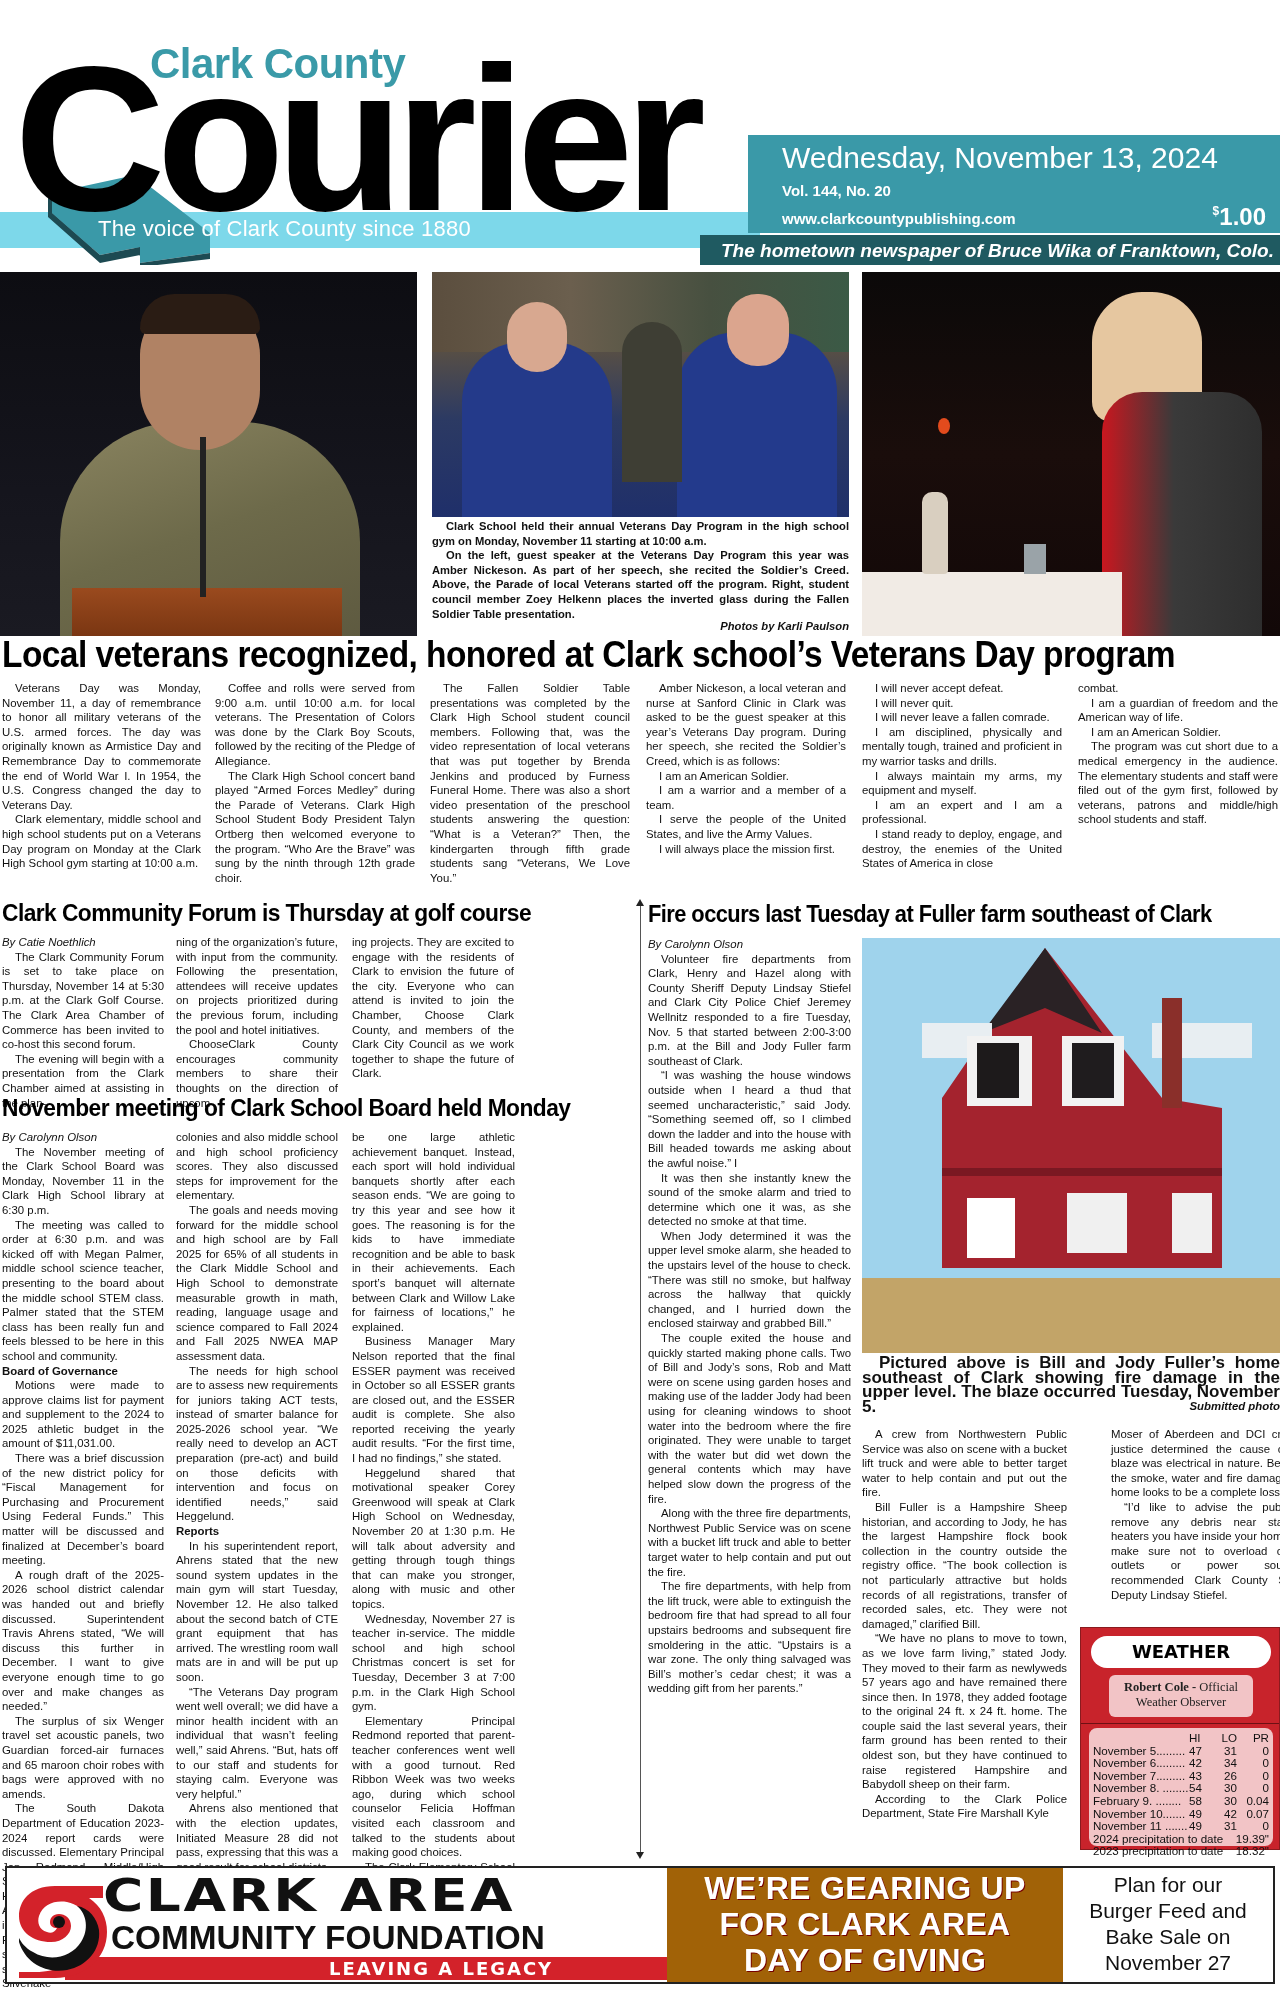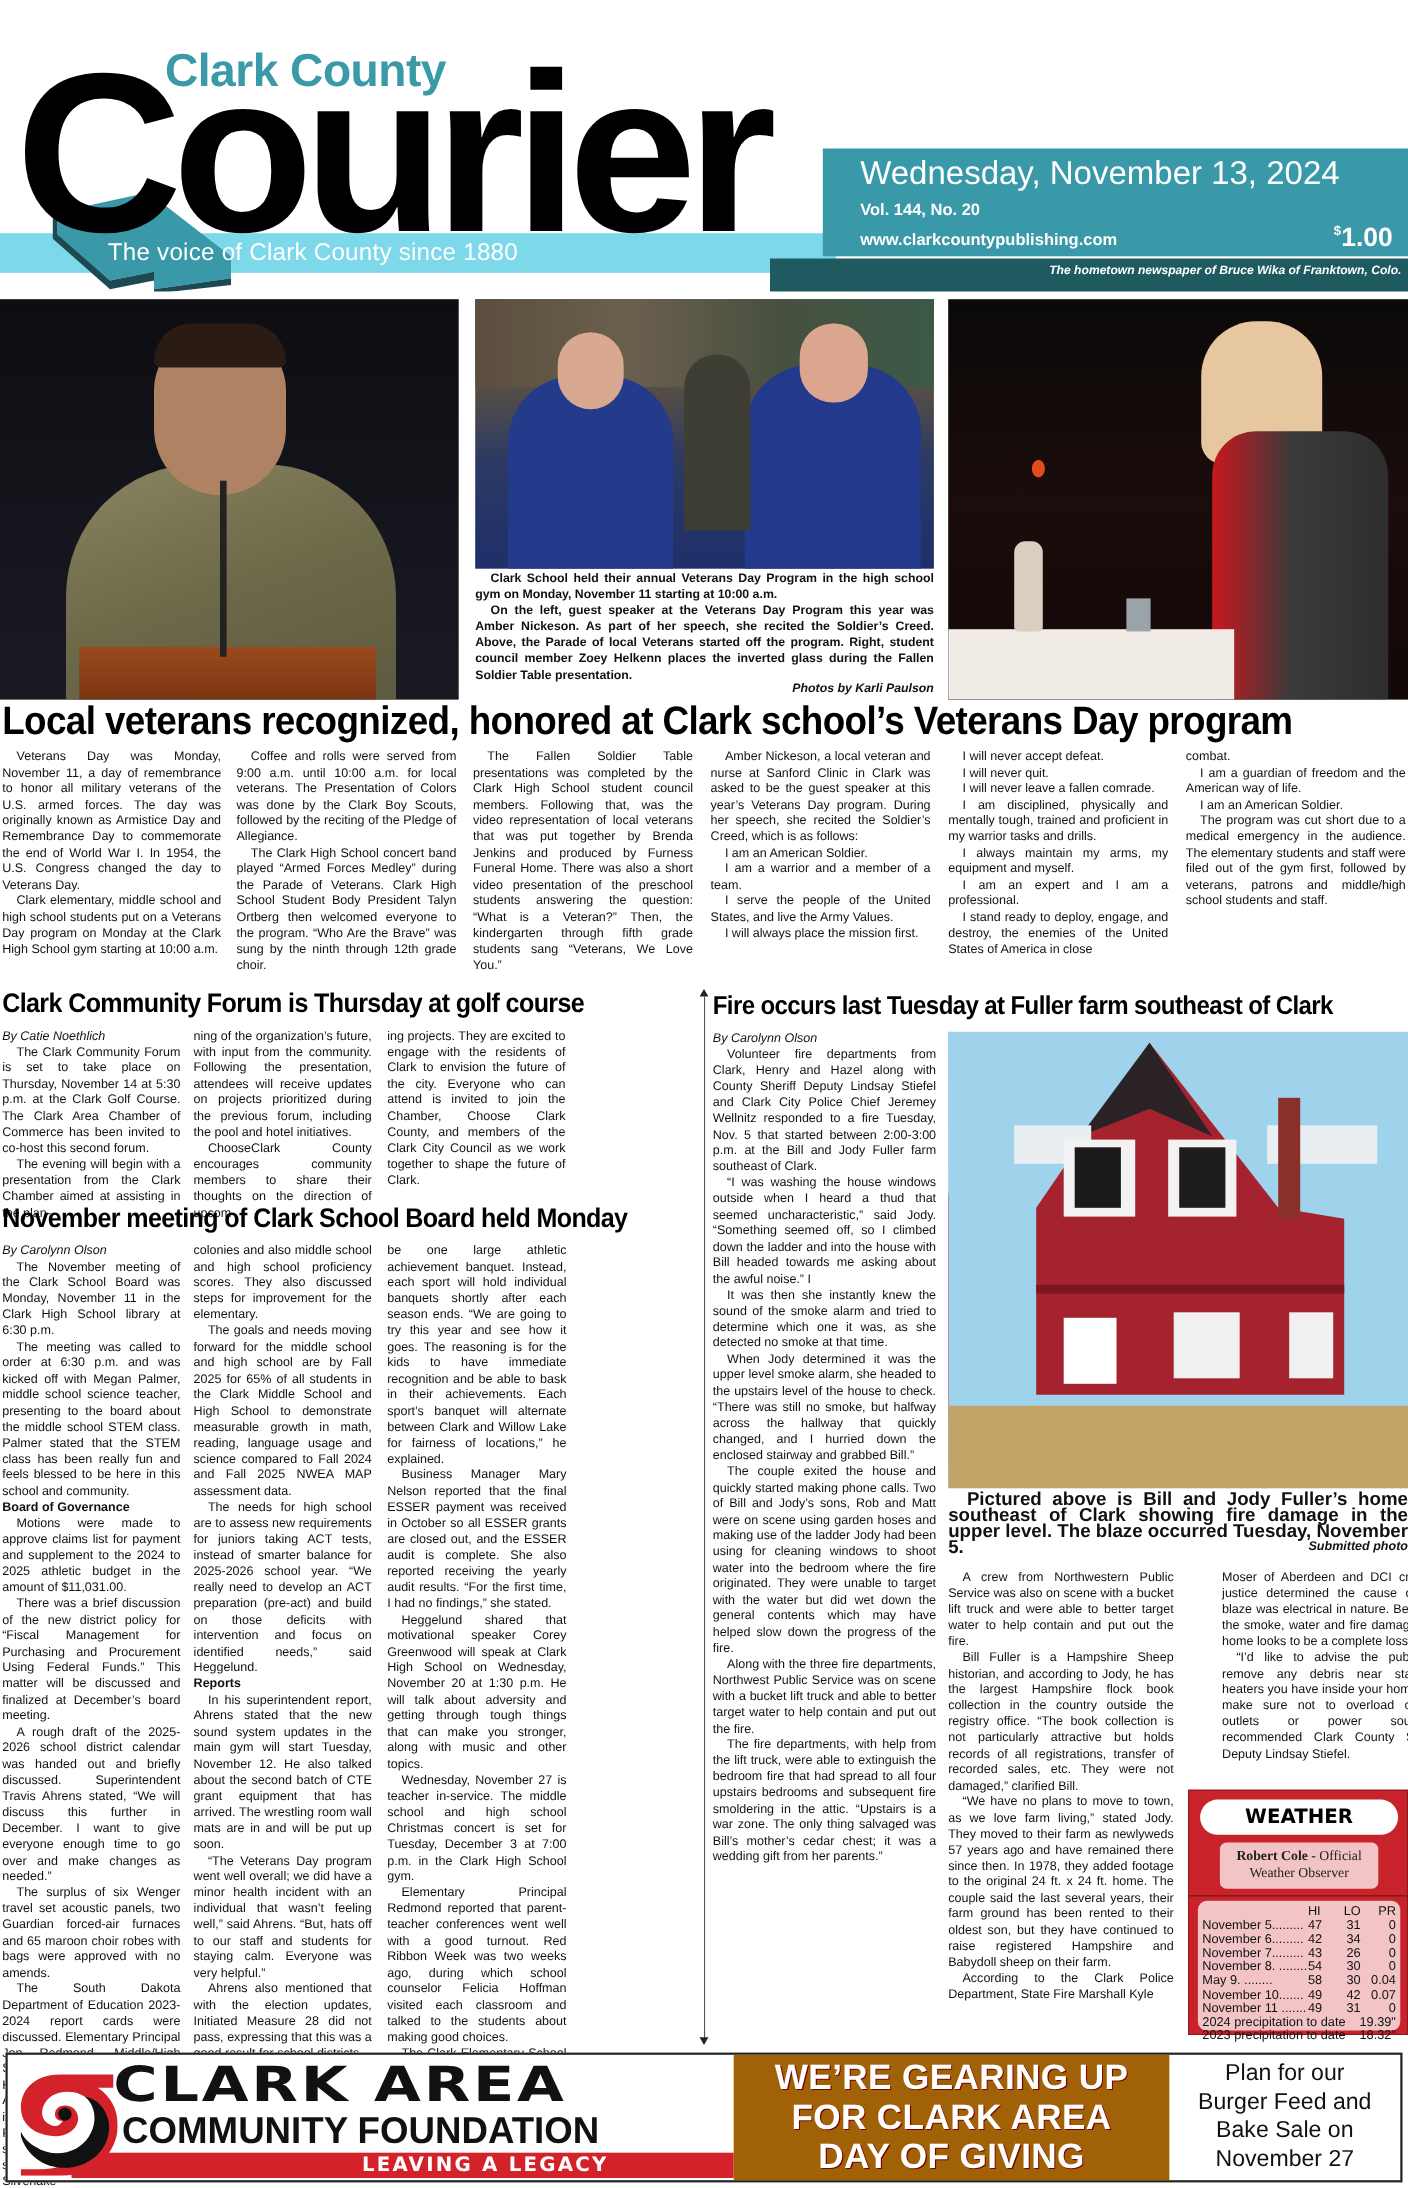--- a/index.html
+++ b/index.html
@@ -12,21 +12,21 @@
   .mast-courier { position: absolute; left: 14px; top: 36px; font-family: "Liberation Sans", sans-serif; font-weight: 700; font-size: 206px; line-height: 1; color: #000; letter-spacing: -9px; transform: scaleX(1.02); transform-origin: left top; }
   .mast-tagbar { position: absolute; left: 0; top: 212px; width: 760px; height: 36px; background: #7dd8ea; }
   .mast-shape { position: absolute; left: 40px; top: 175px; width: 170px; height: 90px; }
   .mast-tagline { position: absolute; left: 98px; top: 216px; font-size: 22px; color: #ffffff; font-family: Liberation Sans, sans-serif; letter-spacing: 0.2px; }
   .mast-infobox { position: absolute; left: 748px; top: 135px; width: 532px; height: 98px; background: #3a99a8; color: #fff; }
   .mast-date { position: absolute; left: 34px; top: 6px; font-size: 30px; font-weight: 400; color: #fff; }
   .mast-vol { position: absolute; left: 34px; top: 47px; font-size: 15px; font-weight: 700; color: #fff; }
   .mast-url { position: absolute; left: 34px; top: 75px; font-size: 15px; font-weight: 700; color: #fff; }
   .mast-price { position: absolute; right: 14px; top: 68px; font-size: 24px; font-weight: 700; color: #fff; }
   .mast-price sup { font-size: 12px; vertical-align: 10px; }
-  .mast-hometown { position: absolute; left: 700px; top: 235px; width: 580px; height: 30px; background: #1f5a61; color: #fff; font-size: 11px; font-weight: 700; font-style: italic; text-align: right; padding: 5px 6px 0 0; }
+  .mast-hometown { position: absolute; left: 700px; top: 235px; width: 580px; height: 30px; background: #1f5a61; color: #fff; font-size: 19px; font-weight: 700; font-style: italic; text-align: right; padding: 5px 6px 0 0; }
 
   
   .photo { position: absolute; overflow: hidden; }
   .photo-speaker { left: 0; top: 272px; width: 417px; height: 364px; background: linear-gradient(180deg, #0d0d12 0%, #15151d 60%, #1a1a22 100%); }
   .photo-parade { left: 432px; top: 272px; width: 417px; height: 245px; background: linear-gradient(180deg, #3d3a33 0%, #5a5043 30%, #2c3a63 60%, #1f2f6a 100%); }
   .photo-table { left: 862px; top: 272px; width: 418px; height: 364px; background: linear-gradient(180deg, #0b0909 0%, #1a0d0b 50%, #120808 100%); }
   .photo-house { left: 862px; top: 938px; width: 418px; height: 415px; background: linear-gradient(180deg, #8cc9e6 0%, #a9d8ee 35%, #a8262f 36%, #9e2230 80%, #b69a5e 88%, #c8ac6a 100%); }
 
   
   .ph-shape { position: absolute; }
@@ -304,21 +304,21 @@
       <span class="lo">26</span>
       <span class="pr">0</span>
     </div>
     <div class="wx-row">
       <span class="d">November 8. ........</span>
       <span class="hi">54</span>
       <span class="lo">30</span>
       <span class="pr">0</span>
     </div>
     <div class="wx-row">
-      <span class="d">May 9. ........</span>
+      <span class="d">February 9. ........</span>
       <span class="hi">58</span>
       <span class="lo">30</span>
       <span class="pr">0.04</span>
     </div>
     <div class="wx-row">
       <span class="d">November 10.......</span>
       <span class="hi">49</span>
       <span class="lo">42</span>
       <span class="pr">0.07</span>
     </div>

